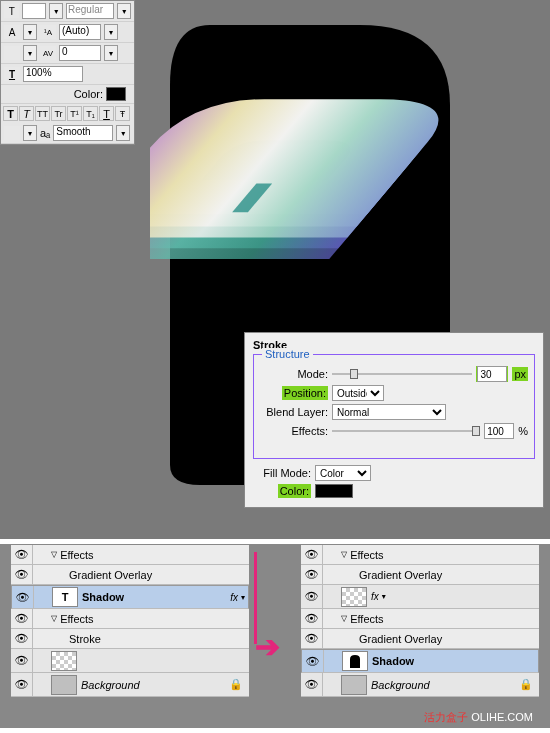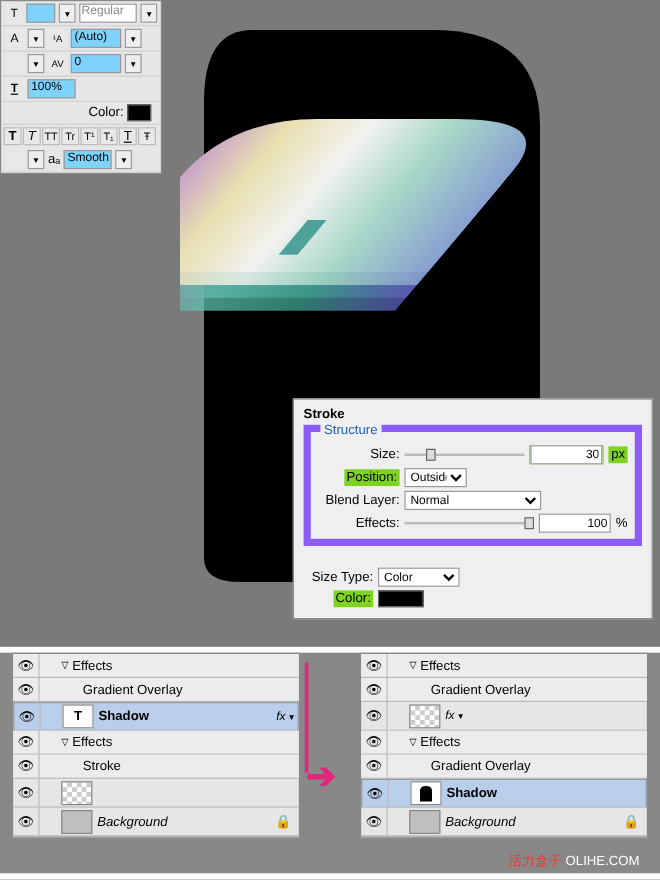--- a/index.html
+++ b/index.html
@@ -1,38 +1,38 @@
 <!DOCTYPE html>
 <html><head>
 <meta charset="utf-8">
 <style>
 *{box-sizing:border-box;margin:0;padding:0;font-family:Tahoma,Arial,sans-serif;font-size:11px}
 body{background:#fff;width:550px}
 .top-area{height:544px;background:#7a7a7a;position:relative;border-bottom:5px solid #fff}
 .char-panel{position:absolute;top:0;left:0;width:135px;background:#e6e6e6;border:1px solid #888;font-size:10px}
 .char-row{display:flex;align-items:center;padding:2px 3px;gap:3px;border-bottom:1px solid #d0d0d0}
 .mini-icon{width:16px;height:14px;display:inline-flex;align-items:center;justify-content:center;font-size:10px;background:#e8e8e8}
-.inp{border:1px solid #999;background:#7dd3fc;height:16px;font-size:10px;padding:0 2px}
+.inp{border:1px solid #999;background:#ffffff;height:16px;font-size:10px;padding:0 2px}
 .sel{border:1px solid #999;background:#fff;height:16px;font-size:10px}
 .dd-arrow{width:14px;height:16px;border:1px solid #999;background:#efefef;display:inline-flex;align-items:center;justify-content:center;font-size:8px}
 .color-sw{width:20px;height:14px;border:1px solid #666;background:#000;display:inline-block}
 .t-buttons{display:flex;gap:1px;padding:2px}
 .t-btn{width:15px;height:15px;border:1px solid #bbb;display:inline-flex;align-items:center;justify-content:center;font-size:9px;background:#e8e8e8}
 .canvas-obj{position:absolute;top:25px;left:150px;width:335px;height:465px}
 .stroke-panel{position:absolute;top:332px;left:244px;width:300px;background:#efefef;border:1px solid #888;padding:6px 8px}
 .stroke-panel .title{font-weight:bold;margin-bottom:3px}
-.fieldset{border:6px solid #8b5cf6;padding:8px 6px 2px;position:relative;margin-bottom:18px}
+.fieldset{border:1px solid #8b5cf6;padding:8px 6px 16px;position:relative;margin-bottom:6px}
 .fieldset-legend{position:absolute;top:-7px;left:8px;background:#efefef;padding:0 3px;color:#2060c0}
 .frow{display:flex;align-items:center;margin:3px 0;gap:4px}
 .frow .lbl{width:68px;text-align:right}
 .hlgreen{background:#7ed321;padding:1px 2px}
 .slider{flex:1;height:14px;position:relative}
 .slider:before{content:"";position:absolute;left:0;right:0;top:6px;height:2px;background:#bbb}
 .slider .knob{position:absolute;top:2px;width:8px;height:10px;background:#ddd;border:1px solid #666}
-.vbox{width:60px;height:16px;border:1px solid #999;background:#fff;text-align:right;padding:0 2px;font-size:10px}
+.vbox{width:30px;height:16px;border:1px solid #999;background:#fff;text-align:left;padding:0 2px;font-size:10px}
 .hlbox{background:#7ed321;padding:0 1px;display:inline-block}
 .bottom-area{height:184px;background:#888;position:relative}
 .layers{position:absolute;width:240px;background:#e6e6e6;border:1px solid #888}
 .layers.left{top:0;left:10px}
 .layers.right{top:0;left:300px}
 .lrow{display:flex;align-items:center;border-bottom:1px solid #bbb;height:24px}
 .lrow.sub{height:20px;background:#ececec}
 .lrow.sel{background:#b8ceea}
 .eye{width:22px;border-right:1px solid #bbb;height:100%;display:flex;align-items:center;justify-content:center;font-size:11px}
 .lock{width:14px}
@@ -72,21 +72,21 @@
     </div>
     <div class="char-row">
       <span class="mini-icon"> </span>
       <span class="dd-arrow">▾</span>
       <span class="mini-icon" style="font-size:8px">AV</span>
       <span class="inp" style="width:42px">0</span>
       <span class="dd-arrow">▾</span>
     </div>
     <div class="char-row">
       <span class="mini-icon" style="text-decoration:underline;font-weight:bold">T</span>
-      <span class="inp" style="width:40px">100%</span>
+      <span class="inp" style="width:60px">100%</span>
     </div>
     <div class="char-row" style="justify-content:flex-end;padding-right:8px">
       <span>Color:</span>
       <span class="color-sw"></span>
     </div>
     <div class="t-buttons">
       <span class="t-btn">
           <b>T</b>
         </span>
       <span class="t-btn">
@@ -98,21 +98,21 @@
       <span class="t-btn">T₁</span>
       <span class="t-btn">
           <u>T</u>
         </span>
       <span class="t-btn">Ŧ</span>
     </div>
     <div class="char-row">
       <span class="mini-icon"> </span>
       <span class="dd-arrow">▾</span>
       <span>aₐ</span>
-      <span class="inp" style="width:40px">Smooth</span>
+      <span class="inp" style="width:60px">Smooth</span>
       <span class="dd-arrow">▾</span>
     </div>
   </div>
 
   <div class="canvas-obj">
     <svg viewBox="0 0 335 465" width="335" height="465">
       <defs>
         <linearGradient id="g1" x1="0" x2="1">
           <stop offset="0" stop-color="#c9a3c9"></stop>
             <stop offset=".2" stop-color="#e8e0b0"></stop>
@@ -137,21 +137,21 @@
         <path d="M180 95 L195 95 L195 135 L180 135 Z" fill="#2a9088" opacity=".8"></path>
       </g>
     </svg>
   </div>
 
   <div class="stroke-panel">
     <div class="title">Stroke</div>
     <div class="fieldset">
       <div class="fieldset-legend">Structure</div>
       <div class="frow">
-        <span class="lbl">Size:</span>
+        <span class="lbl">Mode:</span>
         <div class="slider">
             <span class="knob" style="left:18px"></span>
           </div>
         <span class="hlbox"><input class="vbox" value="30" style=""></span>
         <span class="hlgreen">px</span>
       </div>
       <div class="frow">
         <span class="lbl"><span class="hlgreen">Position:</span></span>
         <select class="sel" style="width:52px"><option>Outside</option></select>
       </div>
@@ -162,22 +162,22 @@
       <div class="frow">
         <span class="lbl">Effects:</span>
         <div class="slider">
             <span class="knob" style="right:0"></span>
           </div>
         <input class="vbox" value="100" style="">
         <span>%</span>
       </div>
     </div>
     <div class="frow">
-      <span class="lbl" style="width:58px">Size Type:</span>
-      <select class="sel" style="width:68px"><option>Color</option></select>
+      <span class="lbl" style="width:58px">Fill Mode:</span>
+      <select class="sel" style="width:56px"><option>Color</option></select>
     </div>
     <div class="frow">
       <span class="lbl" style="width:58px"><span class="hlgreen">Color:</span></span>
       <span class="color-sw" style="width:38px"></span>
     </div>
   </div>
 </div>
 
 <div class="bottom-area">
 

